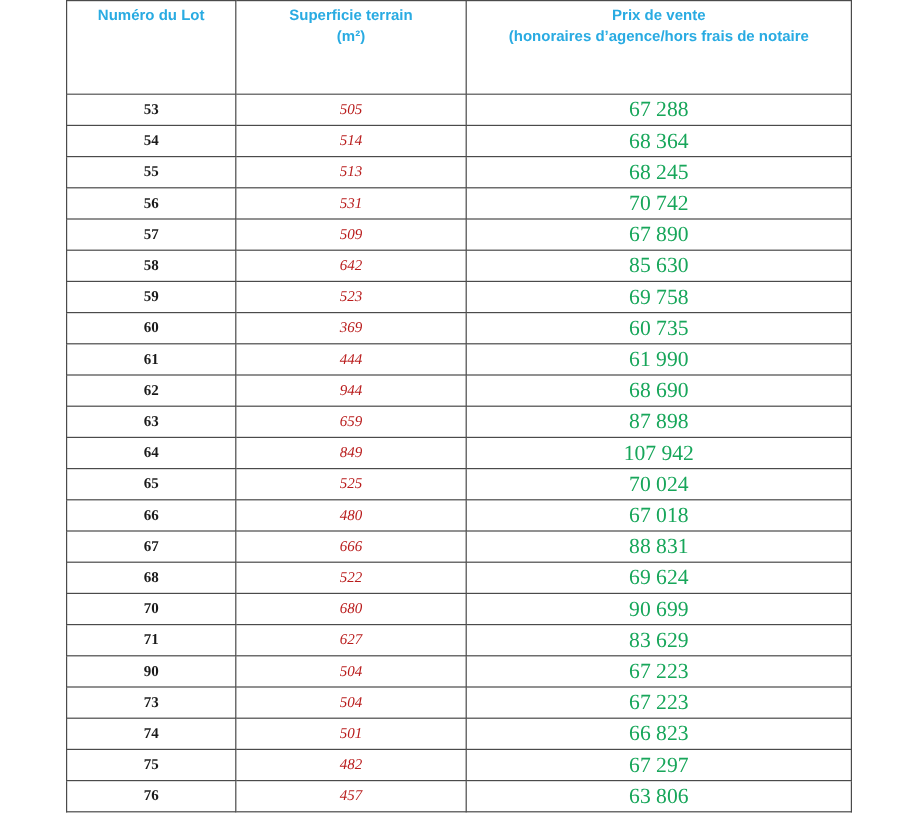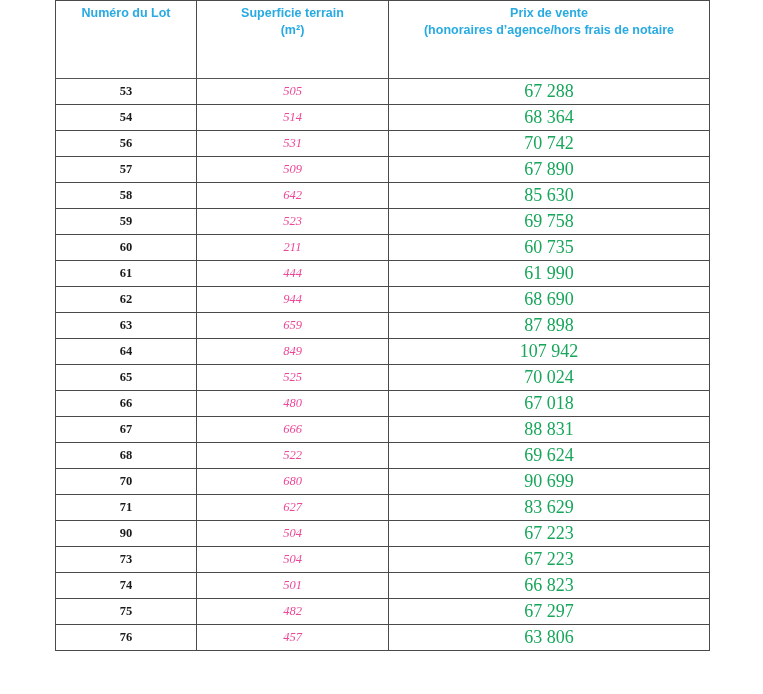--- a/index.html
+++ b/index.html
@@ -59,21 +59,21 @@
   table.lot-table tbody td { height: 25px; }
 
   td.cell-lot {
     font-weight: 700;
     font-size: 12.5px;
     color: #1a1a1a;
   }
   td.cell-surf {
     font-style: italic;
     font-size: 12.5px;
-    color: #ec4899;
+    color: #b91c1c;
   }
   td.cell-price {
     color: #17a65a;
     font-size: 18px;
     font-weight: 400;
   }
 </style>
 </head>
 <body>
 
@@ -105,20 +105,25 @@
             <td class="cell-lot">53</td>
             <td class="cell-surf">505</td>
             <td class="cell-price">67 288</td>
           </tr>
           <tr>
             <td class="cell-lot">54</td>
             <td class="cell-surf">514</td>
             <td class="cell-price">68 364</td>
           </tr>
           <tr>
+            <td class="cell-lot">55</td>
+            <td class="cell-surf">513</td>
+            <td class="cell-price">68 245</td>
+          </tr>
+          <tr>
             <td class="cell-lot">56</td>
             <td class="cell-surf">531</td>
             <td class="cell-price">70 742</td>
           </tr>
           <tr>
             <td class="cell-lot">57</td>
             <td class="cell-surf">509</td>
             <td class="cell-price">67 890</td>
           </tr>
           <tr>
@@ -126,21 +131,21 @@
             <td class="cell-surf">642</td>
             <td class="cell-price">85 630</td>
           </tr>
           <tr>
             <td class="cell-lot">59</td>
             <td class="cell-surf">523</td>
             <td class="cell-price">69 758</td>
           </tr>
           <tr>
             <td class="cell-lot">60</td>
-            <td class="cell-surf">211</td>
+            <td class="cell-surf">369</td>
             <td class="cell-price">60 735</td>
           </tr>
           <tr>
             <td class="cell-lot">61</td>
             <td class="cell-surf">444</td>
             <td class="cell-price">61 990</td>
           </tr>
           <tr>
             <td class="cell-lot">62</td>
             <td class="cell-surf">944</td>

